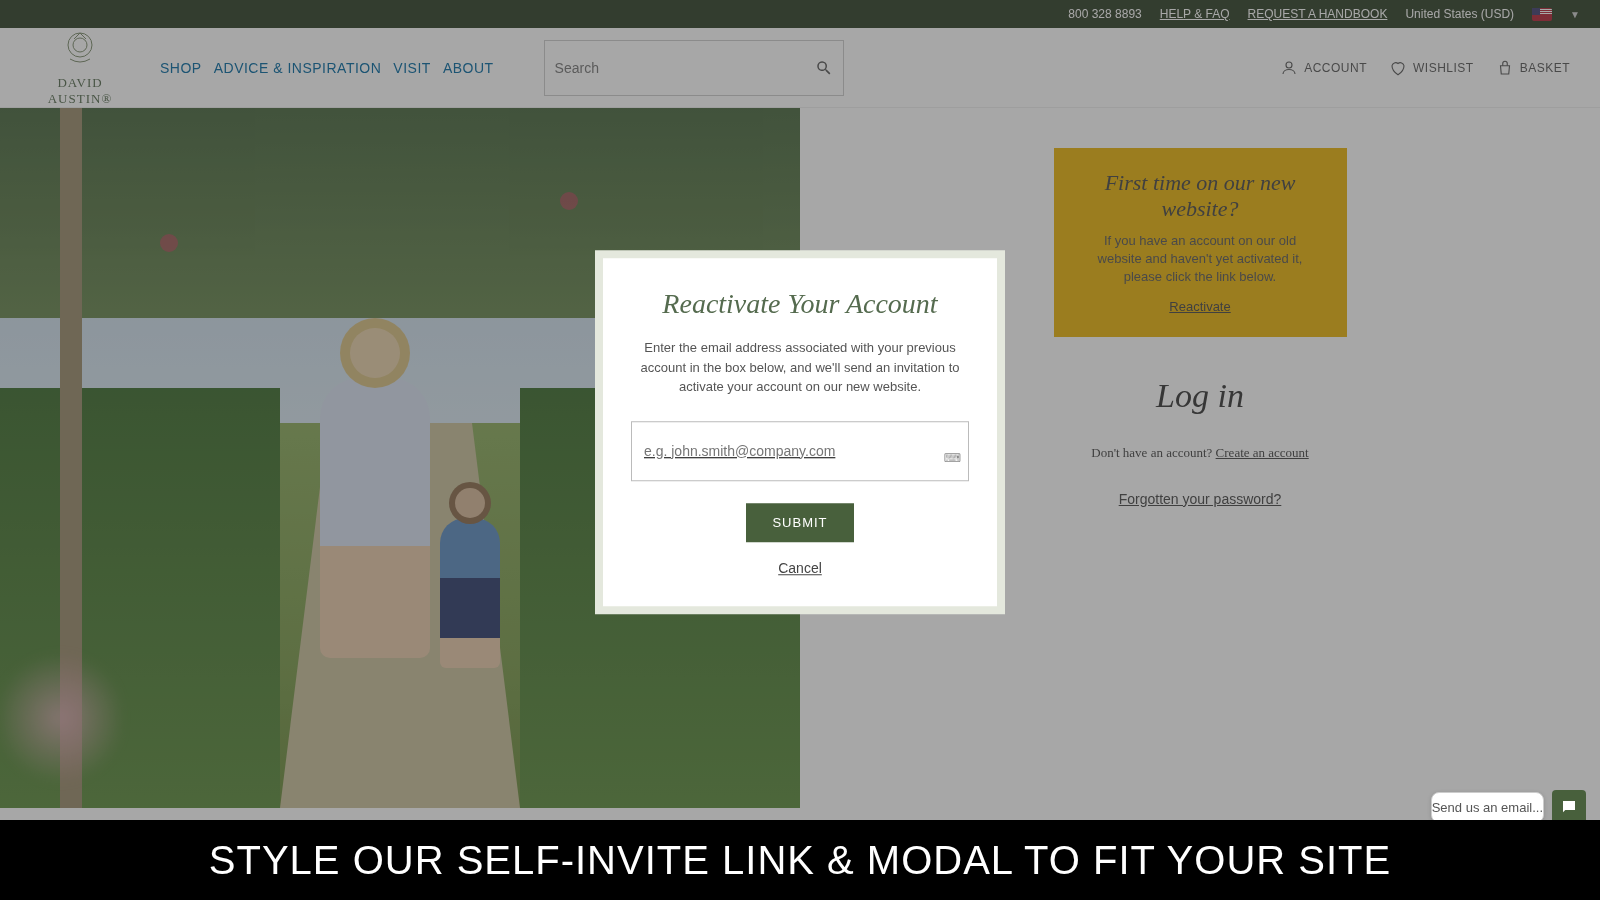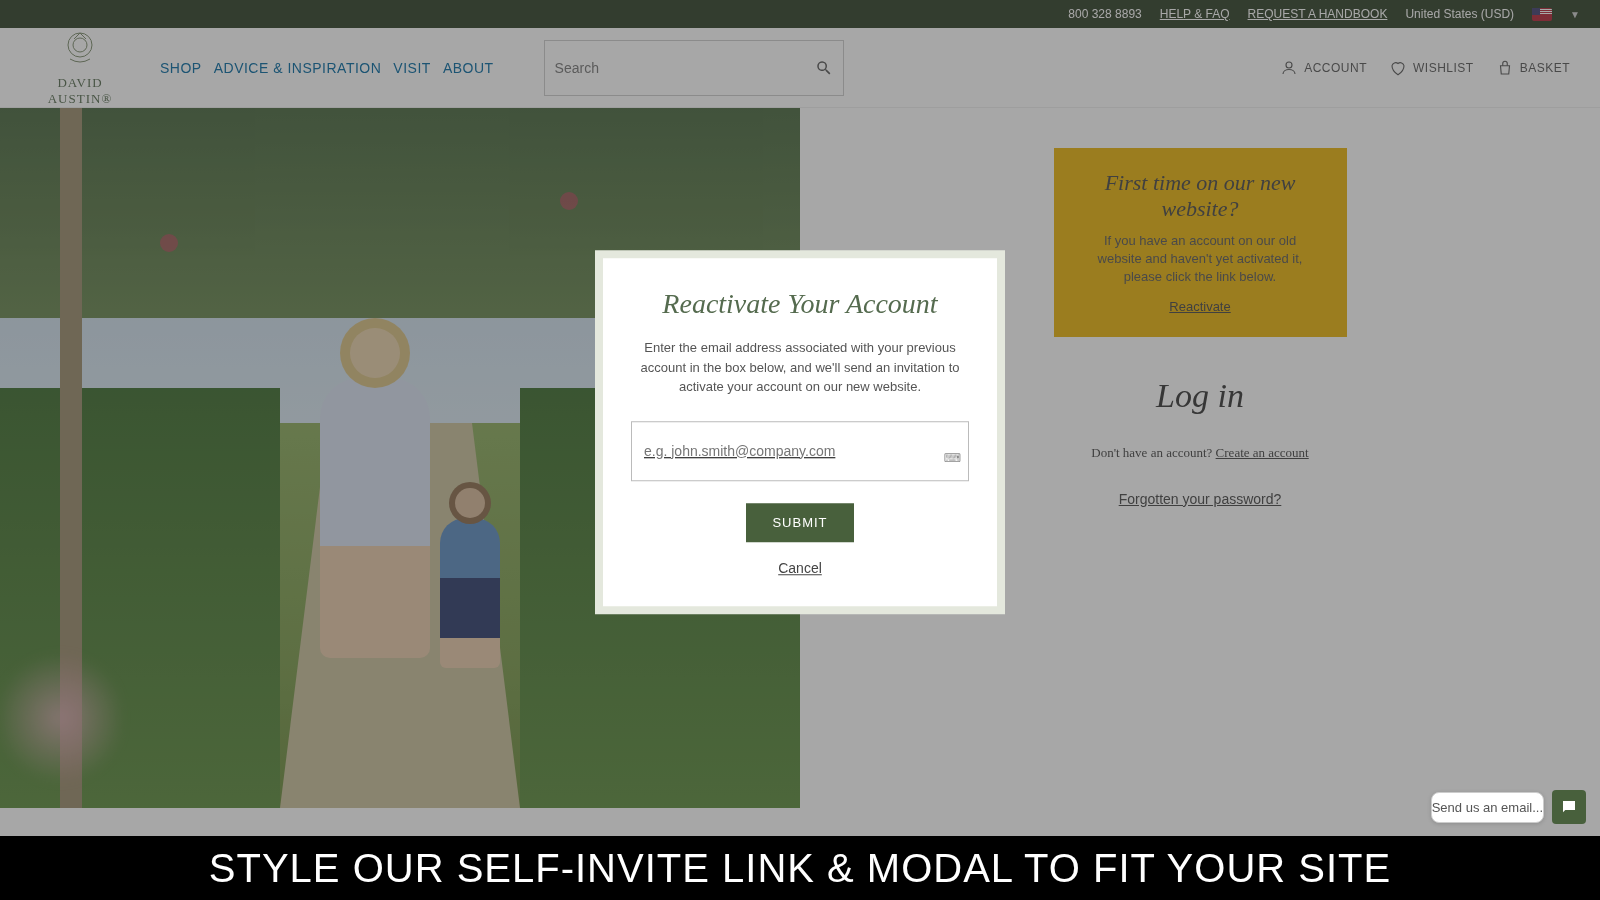--- a/index.html
+++ b/index.html
@@ -71,21 +71,21 @@
 .modal-inner { background:#fff; padding: 30px 28px; text-align:center; }
 .modal-inner h2 { font-style: italic; font-weight: normal; font-size: 28px; color:#556b4f; margin-bottom: 18px; }
 .modal-inner p  { font-size: 13px; line-height: 1.5; color:#555; font-family: Arial, sans-serif; margin-bottom: 24px; }
 .modal-inner input { width:100%; height:60px; border:1px solid #bbb; padding:0 12px; font-size:14px; font-family: Arial, sans-serif; margin-bottom: 22px; text-decoration: underline; }
 .modal-btn { background:#48603c; color:#fff; border:none; padding: 12px 26px; font-size:13px; letter-spacing: 1px; cursor:pointer; }
 .modal-cancel { margin-top: 18px; font-size: 14px; font-family: Arial, sans-serif; }
 .modal-cancel a { color:#444; }
 .kb-icon { position:relative; float:right; margin-top:-52px; margin-right:8px; font-size:12px; color:#888; }
 
 
-.banner { position:absolute; left:0; right:0; bottom:0; height:64px; background:#000; color:#fff; display:flex; align-items:center; justify-content:center; font-family: Arial, sans-serif; font-size: 40px; font-weight: normal; letter-spacing: 1px; }
+.banner { position:absolute; left:0; right:0; bottom:0; height:80px; background:#000; color:#fff; display:flex; align-items:center; justify-content:center; font-family: Arial, sans-serif; font-size: 40px; font-weight: normal; letter-spacing: 1px; }
 
 
 .chat { position:absolute; right:14px; bottom:76px; display:flex; align-items:center; gap:8px; }
 .chat-pill { background:#fff; border:1px solid #ccc; border-radius:8px; padding:7px 0; font-family: Arial, sans-serif; font-size:13px; color:#555; box-shadow: 0 1px 4px rgba(0,0,0,0.15); }
 .chat-btn { width:34px; height:34px; background:#48603c; border-radius:4px; display:flex; align-items:center; justify-content:center; }
 .chat-btn svg { width:18px; height:18px; fill:#fff; }
 </style>
 </head>
 <body>
 

